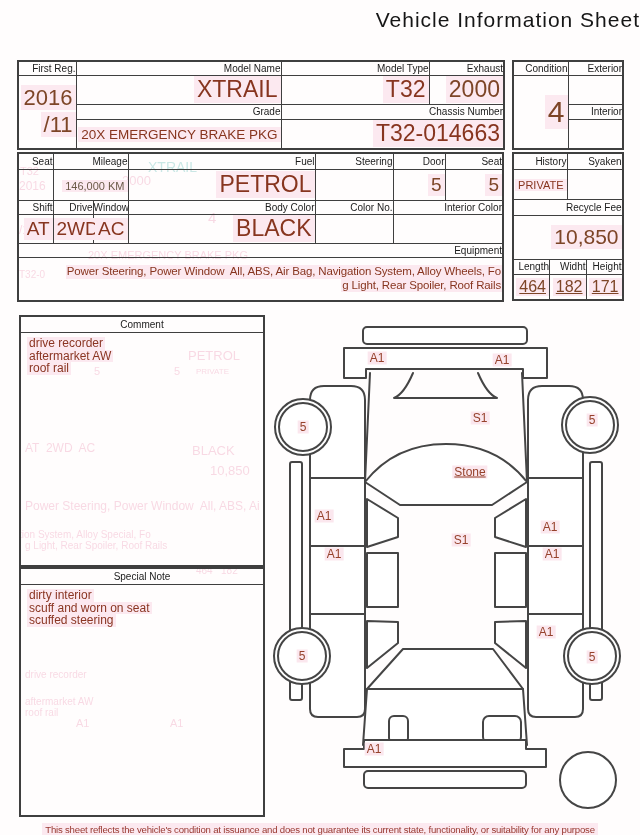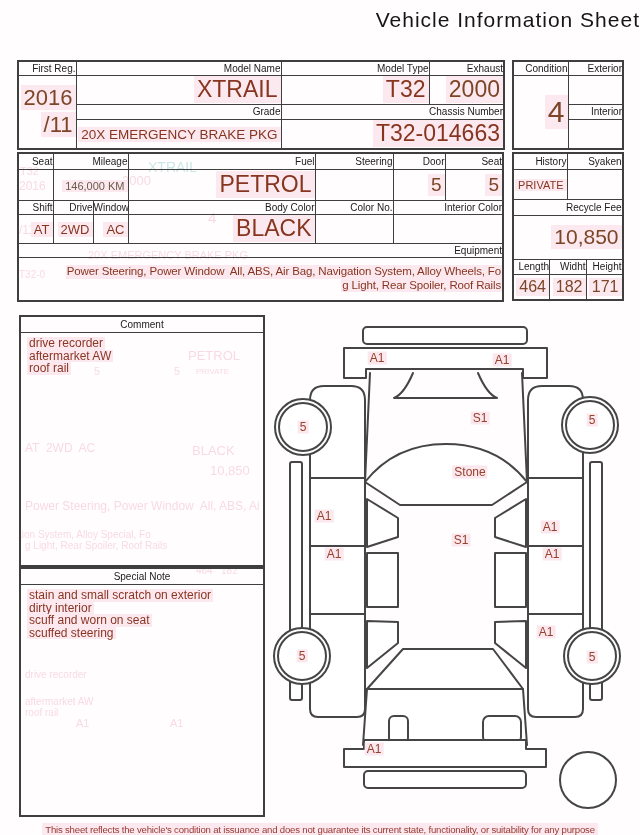--- a/index.html
+++ b/index.html
@@ -10,21 +10,21 @@
          letter-spacing:1px;color:#161616;}
   table.grid{border-collapse:collapse;table-layout:fixed;position:absolute;
              border:2px solid #3f3f3f;background:transparent;}
   table.grid td{border:1px solid #3f3f3f;padding:0;text-align:right;
                 vertical-align:middle;overflow:visible;}
   td.h{font-size:10px;color:#1b1b1b;}
   .hl{background:#fce9f0;padding:0 3px;display:inline-block;white-space:pre;}
   .val{color:#87351f;}
   .num{color:#7d4527;}
   .v23{font-size:23px;} .v22{font-size:22px;} .v21{font-size:21px;}
-  .v19{font-size:19px;} .v17{font-size:13px;} .v16{font-size:16px;}
+  .v19{font-size:19px;} .v17{font-size:19px;} .v16{font-size:16px;text-decoration:underline;}
   .v14{font-size:13.5px;} .v11{font-size:11px;}
   .mile{color:#6b5a48;font-size:11px;}
   .cond4{font-size:30px;color:#7d4527;}
   td.equip{vertical-align:top;text-align:left;overflow:hidden;}
   .eqline{font-size:11.5px;letter-spacing:-0.15px;line-height:13.5px;
           color:#87351f;white-space:pre;}
   .eqline .hl{padding:0 1px;}
   .firstreg{line-height:25px;text-align:left;padding-left:1px;}
   .box{position:absolute;border:2px solid #3f3f3f;background:transparent;}
   .boxhead{border-bottom:1px solid #3f3f3f;height:15px;line-height:15px;
@@ -227,21 +227,20 @@
     <div style="padding-top:4px;">
       <div class="noteline"><span class="hl">drive recorder</span></div>
       <div class="noteline"><span class="hl">aftermarket AW</span></div>
       <div class="noteline"><span class="hl">roof rail</span></div>
     </div>
   </div>
 
   <div class="box" style="left:19px;top:567px;width:242px;height:246px;">
     <div class="boxhead">Special Note</div>
     <div style="padding-top:4px;">
-      <div class="noteline"><span class="hl">stain and small scratch on exterior</span></div>
       <div class="noteline"><span class="hl">dirty interior</span></div>
       <div class="noteline"><span class="hl">scuff and worn on seat</span></div>
       <div class="noteline"><span class="hl">scuffed steering</span></div>
     </div>
   </div>
 
   <svg id="carsvg" class="abs" width="640" height="835" viewBox="0 0 640 835" fill="#ffffff" stroke="#454545" stroke-width="2" stroke-linejoin="round" stroke-linecap="round">
 
     <rect x="290" y="462" width="12" height="238" rx="2"></rect>
     <rect x="590" y="462" width="12" height="238" rx="2"></rect>
@@ -296,21 +295,21 @@
     <rect x="364" y="771" width="162" height="17" rx="4"></rect>
     <circle cx="588" cy="780" r="28"></circle>
   </svg>
 
   <div class="abs" id="diagram-labels" style="left:0;top:0;width:640px;height:835px;">
       <span class="dlabel" style="left: 377px; top: 358px;">A1</span>
       <span class="dlabel" style="left: 502px; top: 360px;">A1</span>
       <span class="dlabel" style="left: 480px; top: 418px;">S1</span>
       <span class="dlabel" style="left: 303px; top: 427px;">5</span>
       <span class="dlabel" style="left: 592px; top: 420px;">5</span>
-      <span class="dlabel" style="left: 470px; top: 472px;">Stone</span>
+      <span class="dlabel" style="left: 470px; top: 472px; text-decoration: underline;">Stone</span>
       <span class="dlabel" style="left: 324px; top: 516px;">A1</span>
       <span class="dlabel" style="left: 334px; top: 554px;">A1</span>
       <span class="dlabel" style="left: 461px; top: 540px;">S1</span>
       <span class="dlabel" style="left: 550px; top: 527px;">A1</span>
       <span class="dlabel" style="left: 552px; top: 554px;">A1</span>
       <span class="dlabel" style="left: 546px; top: 632px;">A1</span>
       <span class="dlabel" style="left: 302px; top: 656px;">5</span>
       <span class="dlabel" style="left: 592px; top: 657px;">5</span>
       <span class="dlabel" style="left: 374px; top: 749px;">A1</span>
     </div>

